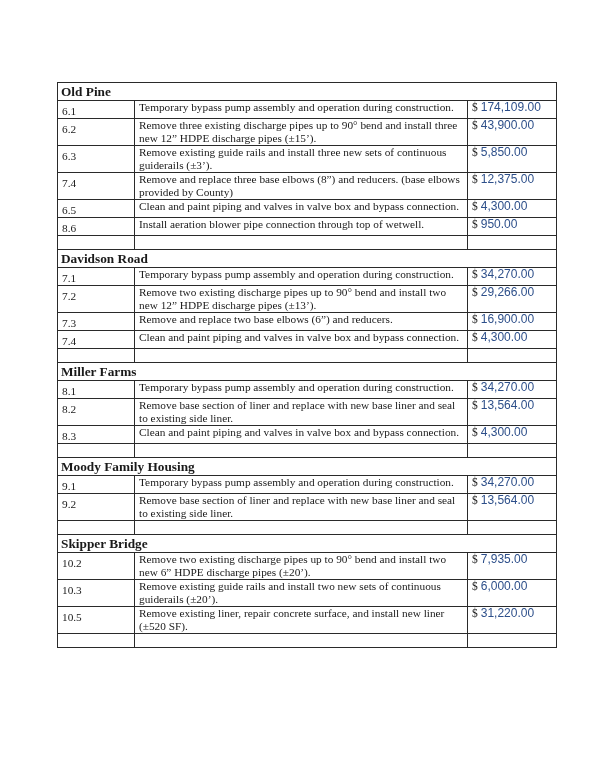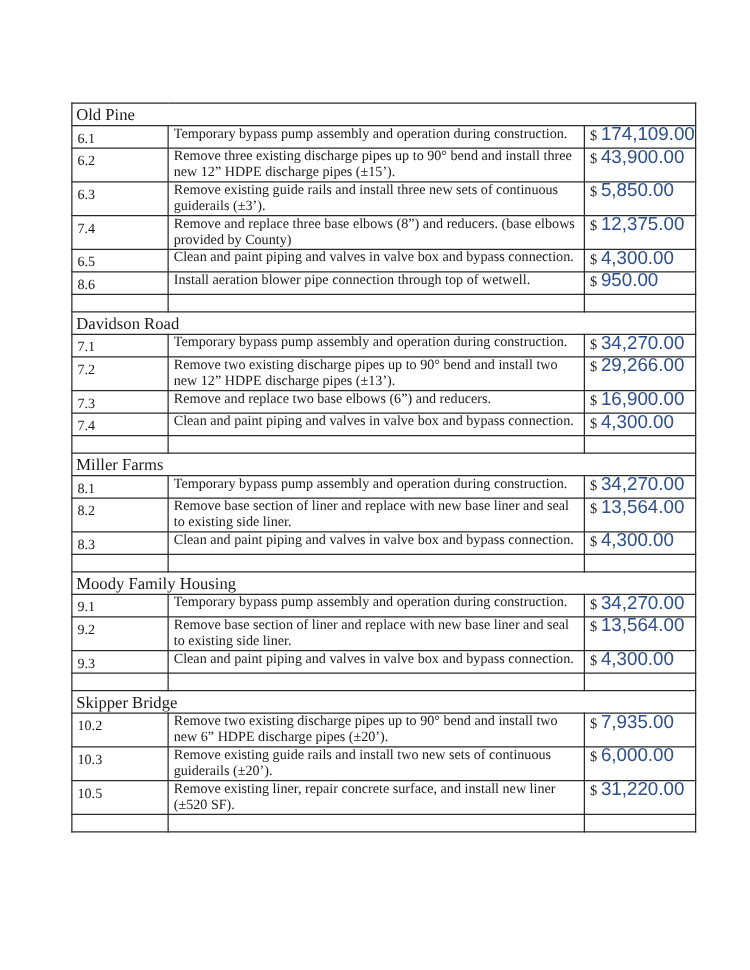--- a/index.html
+++ b/index.html
@@ -6,24 +6,24 @@
     body { width: 600px; height: 776px; position: relative; overflow: hidden; }
     .page { position: absolute; left: 57px; top: 82px; width: 499px; }
     table { border-collapse: collapse; width: 499px; table-layout: fixed; }
     td { border: 1px solid #2a2a2a; padding: 0 5px 0 4px; vertical-align: top;
          font-family: "Liberation Serif", "DejaVu Serif", serif; font-size: 11.3px;
          line-height: 13px; color: #1a1a1a; }
     td.num { width: 68px; padding-top: 4px; }
     td.desc { width: 322px; padding-left: 4px; }
     td.cost { width: 78px; padding-left: 4px; }
     tr.row td { height: 13px; }
-    tr.header td { font-weight: normal; font-size: 13.3px; height: 17px; line-height: 17px; padding-left: 3px; }
+    tr.header td { font-weight: bold; font-size: 13.3px; height: 17px; line-height: 17px; padding-left: 3px; }
     tr.blank td { height: 13px; }
     .dollar { font-family: "Liberation Serif", serif; font-size: 11.5px; color: #1a1a1a; }
-    .amount { font-family: "Liberation Sans", "DejaVu Sans", sans-serif; font-size: 15px; color: #2d4f8a; margin-left: 3px; }
+    .amount { font-family: "Liberation Sans", "DejaVu Sans", sans-serif; font-size: 12px; color: #2d4f8a; margin-left: 3px; }
   </style>
 </head>
 <body>
 
 <div class="page">
   <table>
     <colgroup>
       <col style="width:77px">
         <col style="width:333px">
         <col style="width:89px">
@@ -124,25 +124,20 @@
         <tr class="row">
           <td class="num">9.1</td>
           <td class="desc">Temporary bypass pump assembly and operation during construction.</td>
           <td class="cost"><span class="dollar">$</span><span class="amount">34,270.00</span></td>
         </tr>
         <tr class="row">
           <td class="num">9.2</td>
           <td class="desc">Remove base section of liner and replace with new base liner and seal to existing side liner.</td>
           <td class="cost"><span class="dollar">$</span><span class="amount">13,564.00</span></td>
         </tr>
-        <tr class="row">
-          <td class="num">9.3</td>
-          <td class="desc">Clean and paint piping and valves in valve box and bypass connection.</td>
-          <td class="cost"><span class="dollar">$</span><span class="amount">4,300.00</span></td>
-        </tr>
         <tr class="blank">
           <td></td>
           <td></td>
           <td></td>
         </tr>
         <tr class="header">
           <td colspan="3">Skipper Bridge</td>
         </tr>
         <tr class="row">
           <td class="num">10.2</td>

